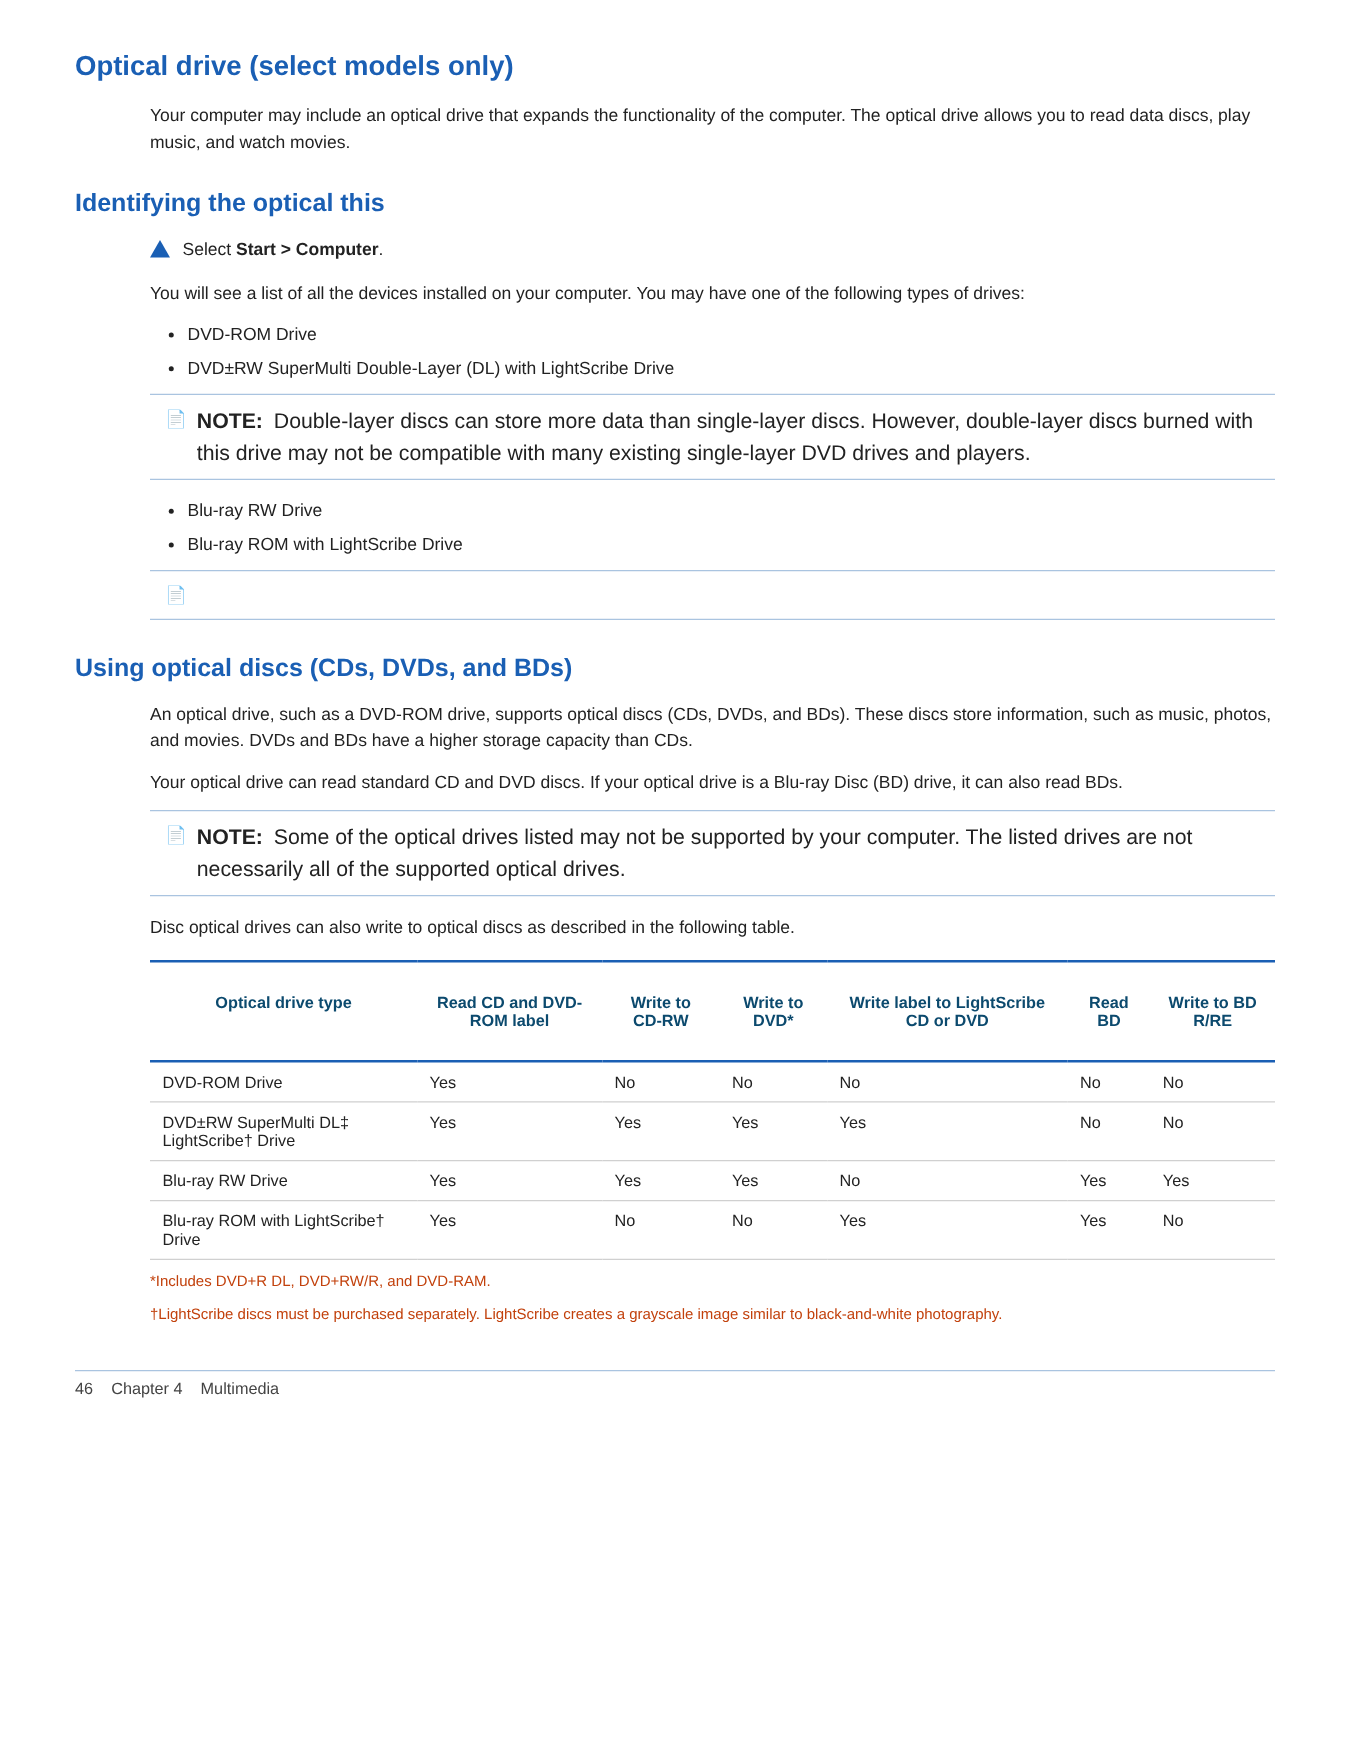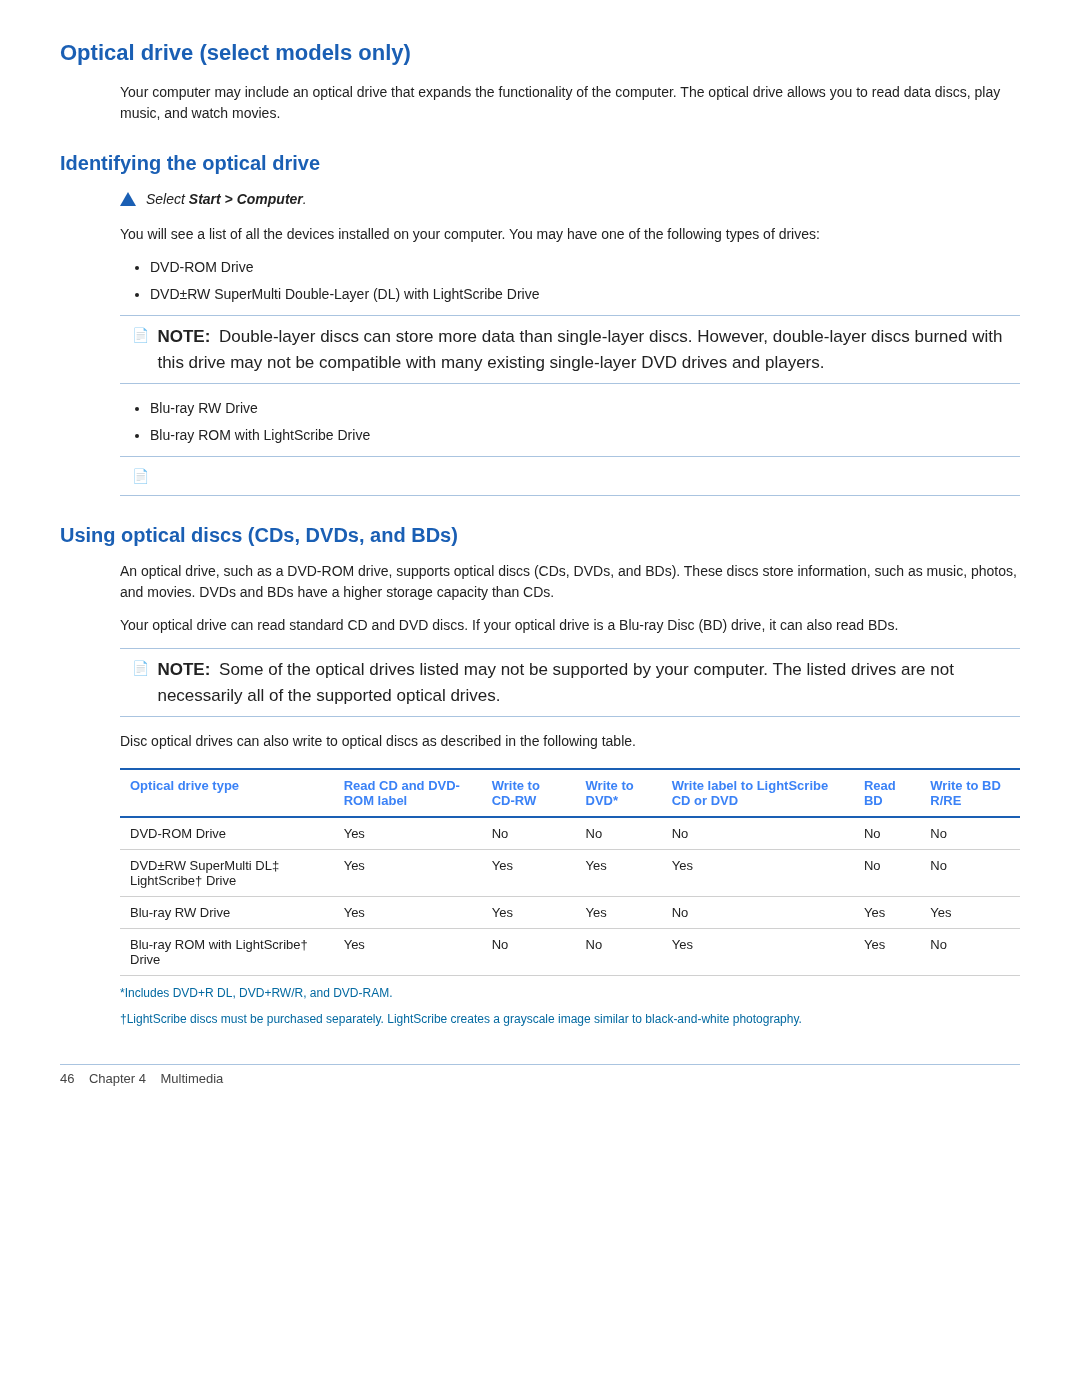--- a/index.html
+++ b/index.html
@@ -76,53 +76,52 @@
       width: 0;
       height: 0;
       border-left: 8px solid transparent;
       border-right: 8px solid transparent;
       border-bottom: 14px solid #1a5fb4;
       flex-shrink: 0;
       margin-top: 3px;
     }
     .warning-text {
       line-height: 1.5;
-      font-style: italic;
     }
     table {
       width: 100%;
       border-collapse: collapse;
       font-size: 13px;
     }
     thead tr {
       border-top: 2px solid #1a5fb4;
       border-bottom: 2px solid #1a5fb4;
     }
     thead th {
-      color: #3b82f6;
-      font-weight: bold;
-      text-align: left;
-      padding: 8px 10px;
+      color: #0c4a6e;
+      font-weight: bold;
+      text-align: center;
+      padding: 24px 10px;
       vertical-align: top;
       font-size: 13px;
     }
     tbody tr {
       border-bottom: 1px solid #d0d0d0;
     }
     tbody td {
       padding: 8px 10px;
       vertical-align: top;
       font-size: 13px;
     }
     .footnote-text {
       margin-left: 60px;
       margin-top: 8px;
       font-size: 12px;
       line-height: 1.5;
-      color: #0369a1;
+      color: #c2410c;
     }
     .footer {
       margin-top: 36px;
       padding-top: 6px;
       border-top: 1px solid #aac4e0;
       font-size: 13px;
       color: #444;
     }
     
     .note-doc-icon {
@@ -132,21 +131,21 @@
       margin-top: 1px;
     }
   </style>
 </head>
 <body>
 
 <h1>Optical drive (select models only)</h1>
 
 <p class="intro-text">Your computer may include an optical drive that expands the functionality of the computer. The optical drive allows you to read data discs, play music, and watch movies.</p>
 
-<h2>Identifying the optical drive</h2>
+<h2>Identifying the optical this</h2>
 
 <div class="warning-item">
   <div class="warning-triangle"></div>
   <div class="warning-text">
     Select <strong>Start &gt; Computer</strong>.
   </div>
 </div>
 
 <p class="section-text">You will see a list of all the devices installed on your computer. You may have one of the following types of drives:</p>
 

